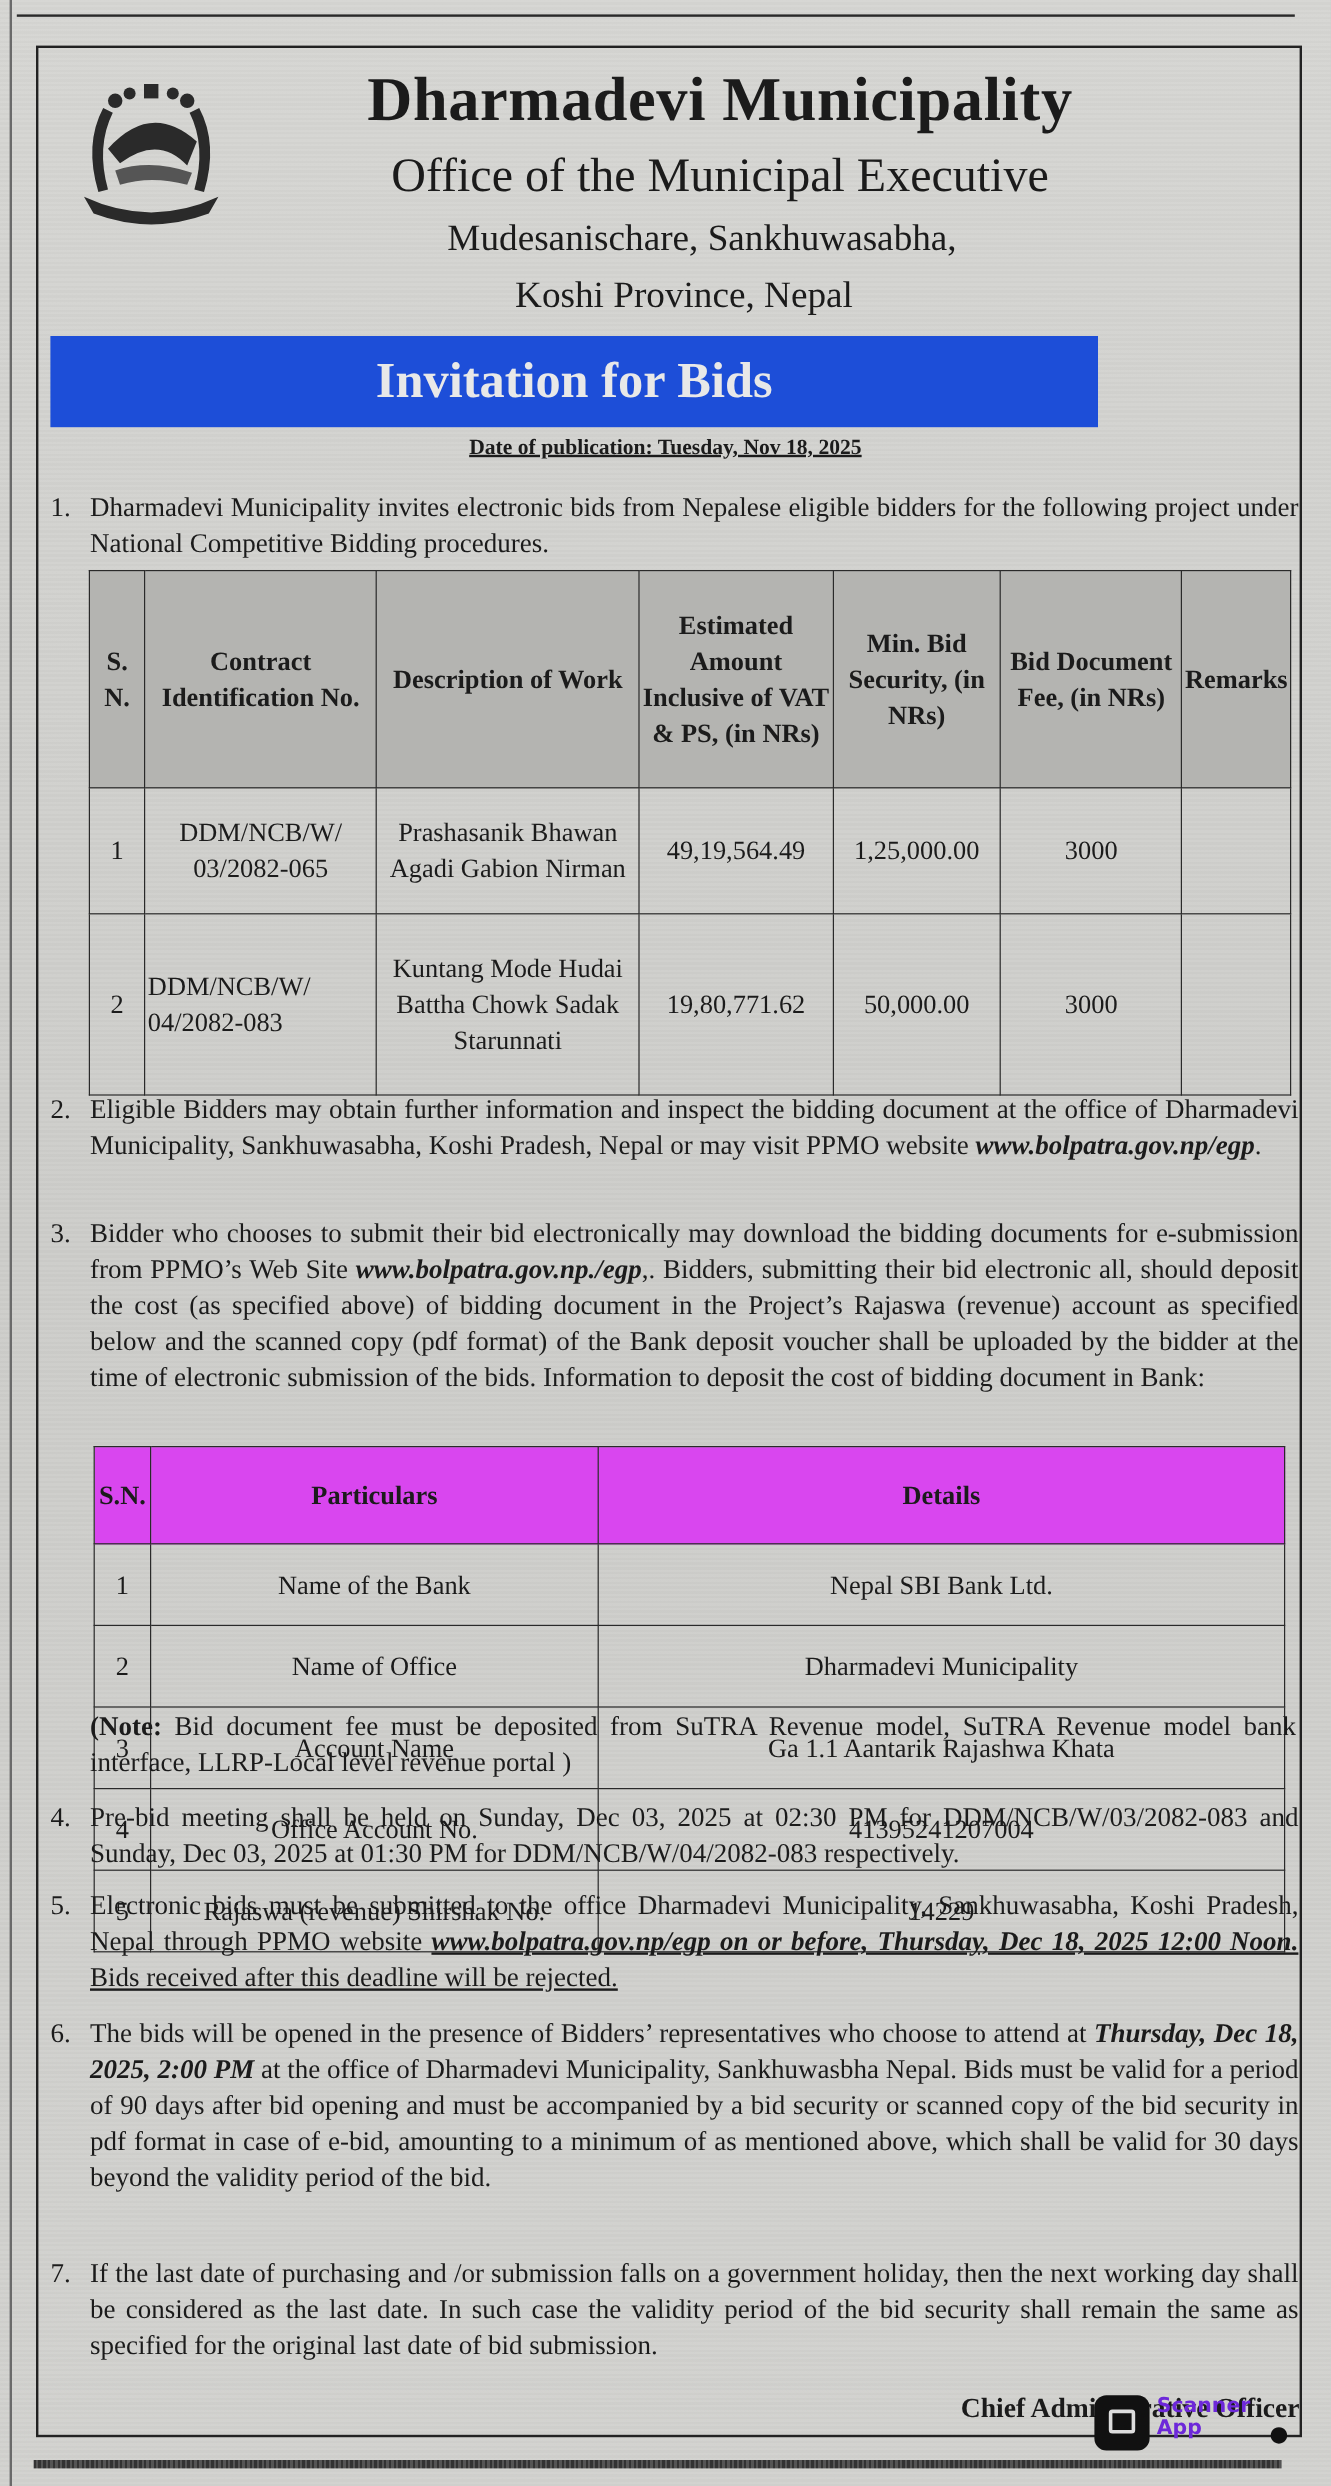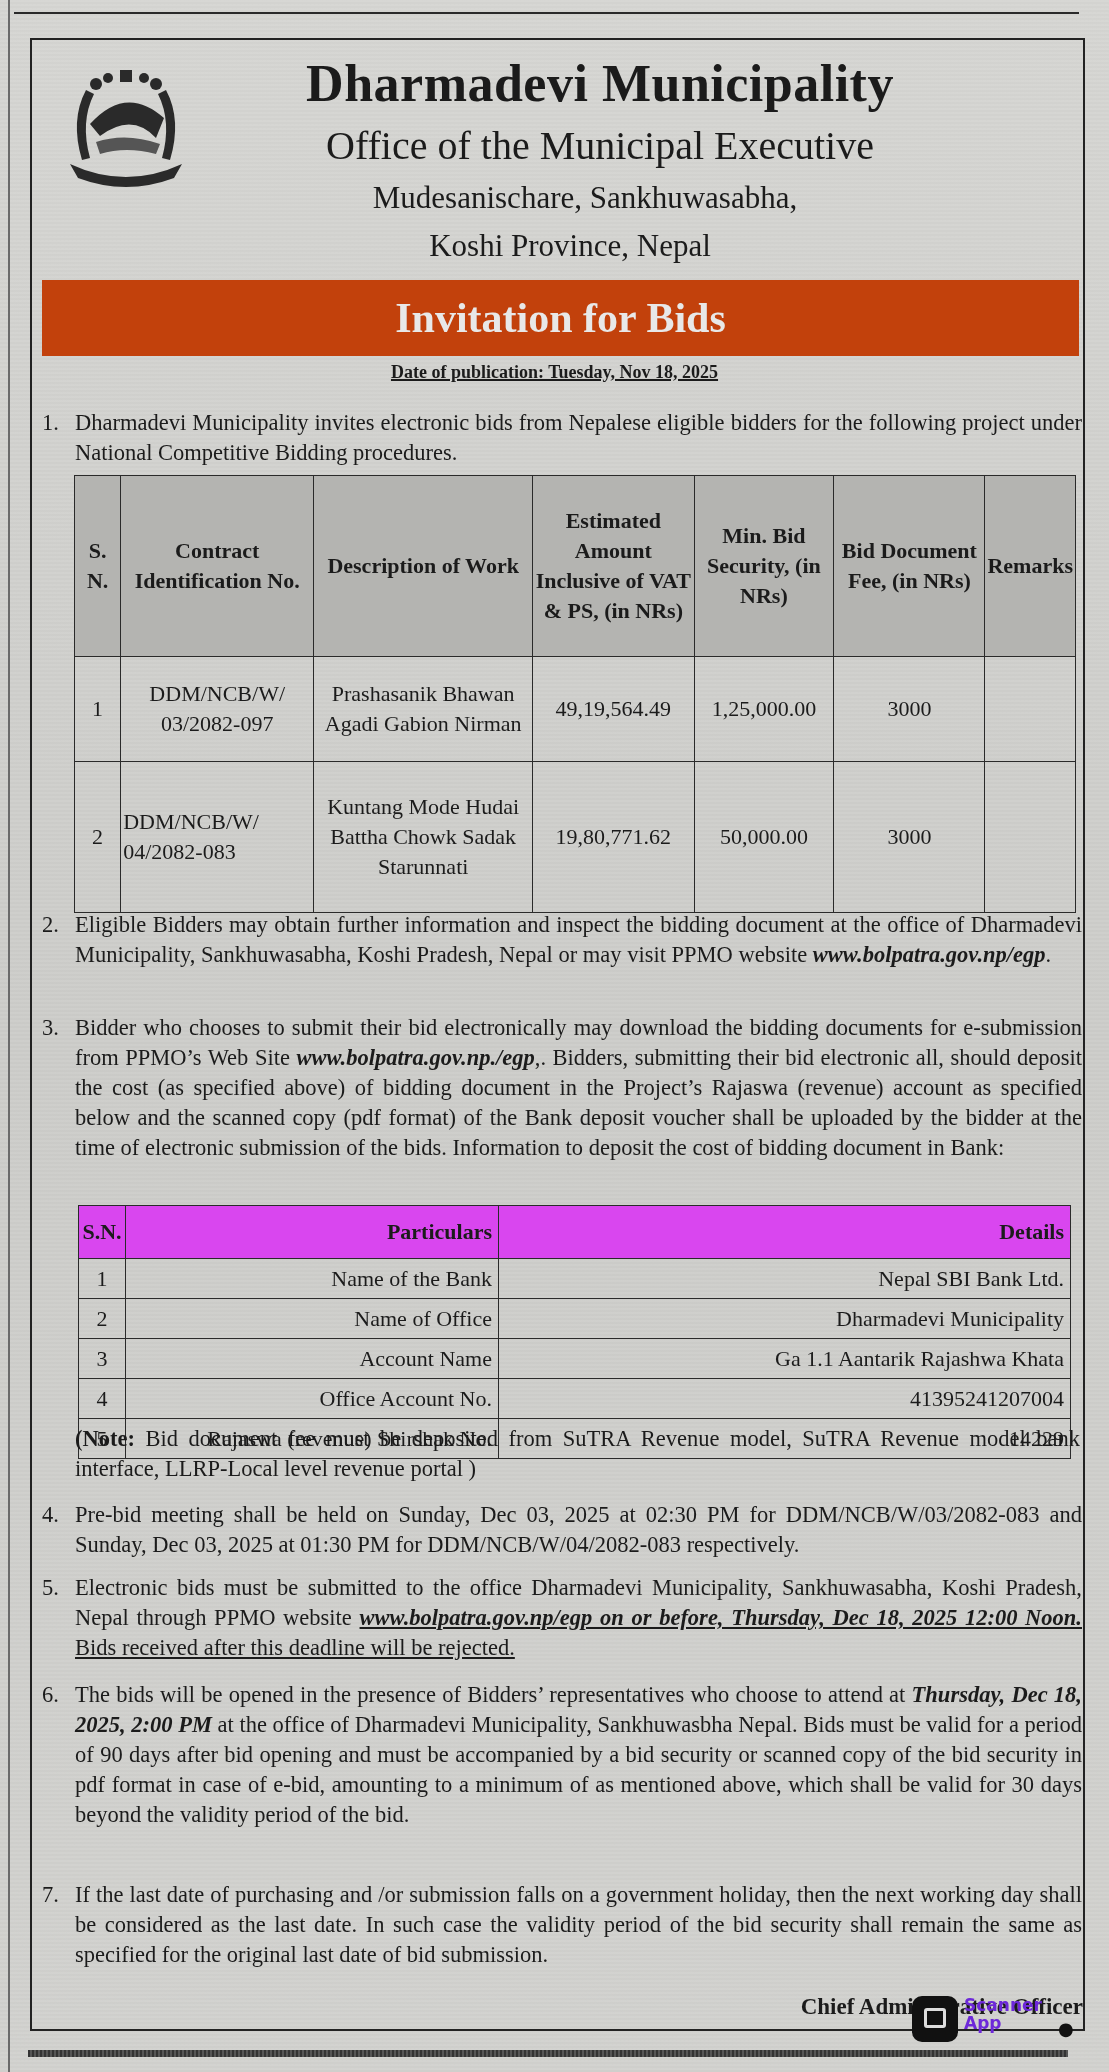--- a/index.html
+++ b/index.html
@@ -30,22 +30,22 @@
     position: absolute; left: 56px; top: 60px; width: 140px; height: 130px;
   }
   .hdr { position: absolute; left: 200px; width: 800px; text-align: center; }
   .title {
     top: 58px; font-size: 52px; font-weight: bold; letter-spacing: 0.5px; line-height: 1;
   }
   .subtitle { top: 126px; font-size: 40px; line-height: 1; }
   .addr1 { top: 182px; font-size: 31px; line-height: 1; left: 215px; width: 740px; }
   .addr2 { top: 230px; font-size: 31px; line-height: 1; left: 200px; width: 740px; }
   .banner {
-    position: absolute; left: 42px; top: 280px; width: 1037px; height: 76px;
-    background: #c2410c; color: #e8e8e8;
+    position: absolute; left: 42px; top: 280px; width: 873px; height: 76px;
+    background: #1d4ed8; color: #e8e8e8;
     font-size: 42px; font-weight: bold; text-align: center; line-height: 76px;
   }
   .pubdate {
     position: absolute; left: 0; width: 1109px; top: 362px; text-align: center;
     font-size: 18px; font-weight: bold;
   }
   .pubdate span { text-decoration: underline; text-decoration-thickness: 2px; }
   .para {
     position: absolute; left: 42px; width: 1040px; font-size: 22.5px; line-height: 30px;
     text-align: justify;
@@ -58,21 +58,21 @@
   .bids-table { left: 74px; top: 475px; width: 1002px; font-size: 22px; }
   .bids-table th, .bids-table td {
     border: 1.5px solid #2a2a2a; text-align: center; vertical-align: middle;
     padding: 0 2px; line-height: 30px;
   }
   .bids-table th { background: #b4b4b1; font-weight: bold; height: 180px; }
   .bids-table tr.r1 td { height: 104px; }
   .bids-table tr.r2 td { height: 150px; }
   .bank-table { left: 78px; top: 1205px; width: 993px; font-size: 22px; }
   .bank-table th, .bank-table td {
-    border: 1.5px solid #2a2a2a; height: 33px; padding: 3px 6px; text-align: right; line-height: 30px;
+    border: 1.5px solid #2a2a2a; height: 33px; padding: 17px 6px; text-align: center; line-height: 30px;
   }
   .bank-table th { background: #d946ef; height: 46px; font-weight: bold; }
   .bank-table td.sn, .bank-table th.sn { text-align: center; width: 46px; padding: 0; }
   .signature {
     position: absolute; right: 26px; top: 1994px; font-size: 23px; font-weight: bold;
   }
   .scanner-badge {
     position: absolute; left: 912px; top: 1996px; width: 46px; height: 46px;
     background: #111; border-radius: 10px;
   }
@@ -138,21 +138,21 @@
       <th style="width:218px">Description of Work</th>
       <th style="width:158px">Estimated Amount Inclusive of VAT &amp; PS, (in NRs)</th>
       <th style="width:136px">Min. Bid Security, (in NRs)</th>
       <th style="width:148px">Bid Document Fee, (in NRs)</th>
       <th>Remarks</th>
     </tr>
   </thead>
   <tbody>
     <tr class="r1">
       <td>1</td>
-      <td>DDM/NCB/W/ 03/2082-097</td>
+      <td>DDM/NCB/W/ 03/2082-065</td>
       <td>Prashasanik Bhawan Agadi Gabion Nirman</td>
       <td>49,19,564.49</td>
       <td>1,25,000.00</td>
       <td>3000</td>
       <td></td>
     </tr>
     <tr class="r2">
       <td>2</td>
       <td style="text-align:left">DDM/NCB/W/ 04/2082-083</td>
       <td>Kuntang Mode Hudai Battha Chowk Sadak Starunnati</td>

